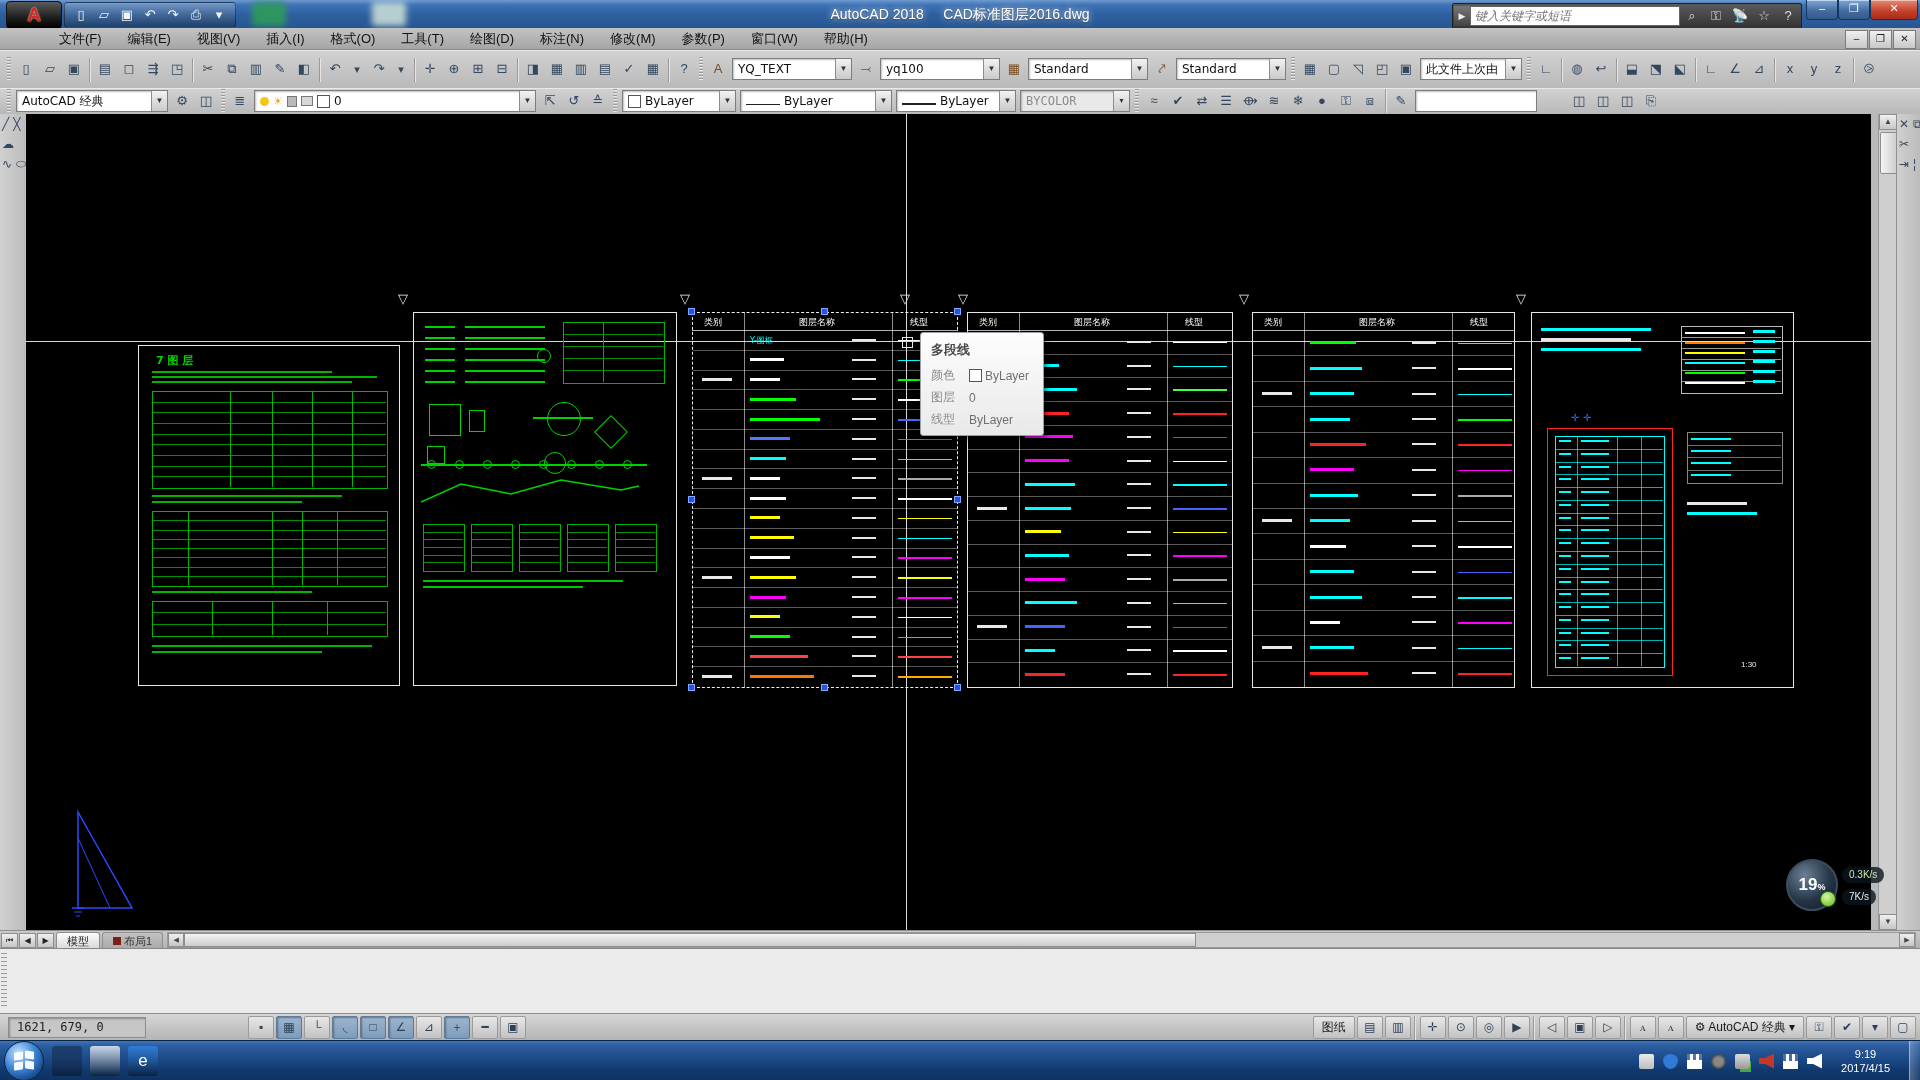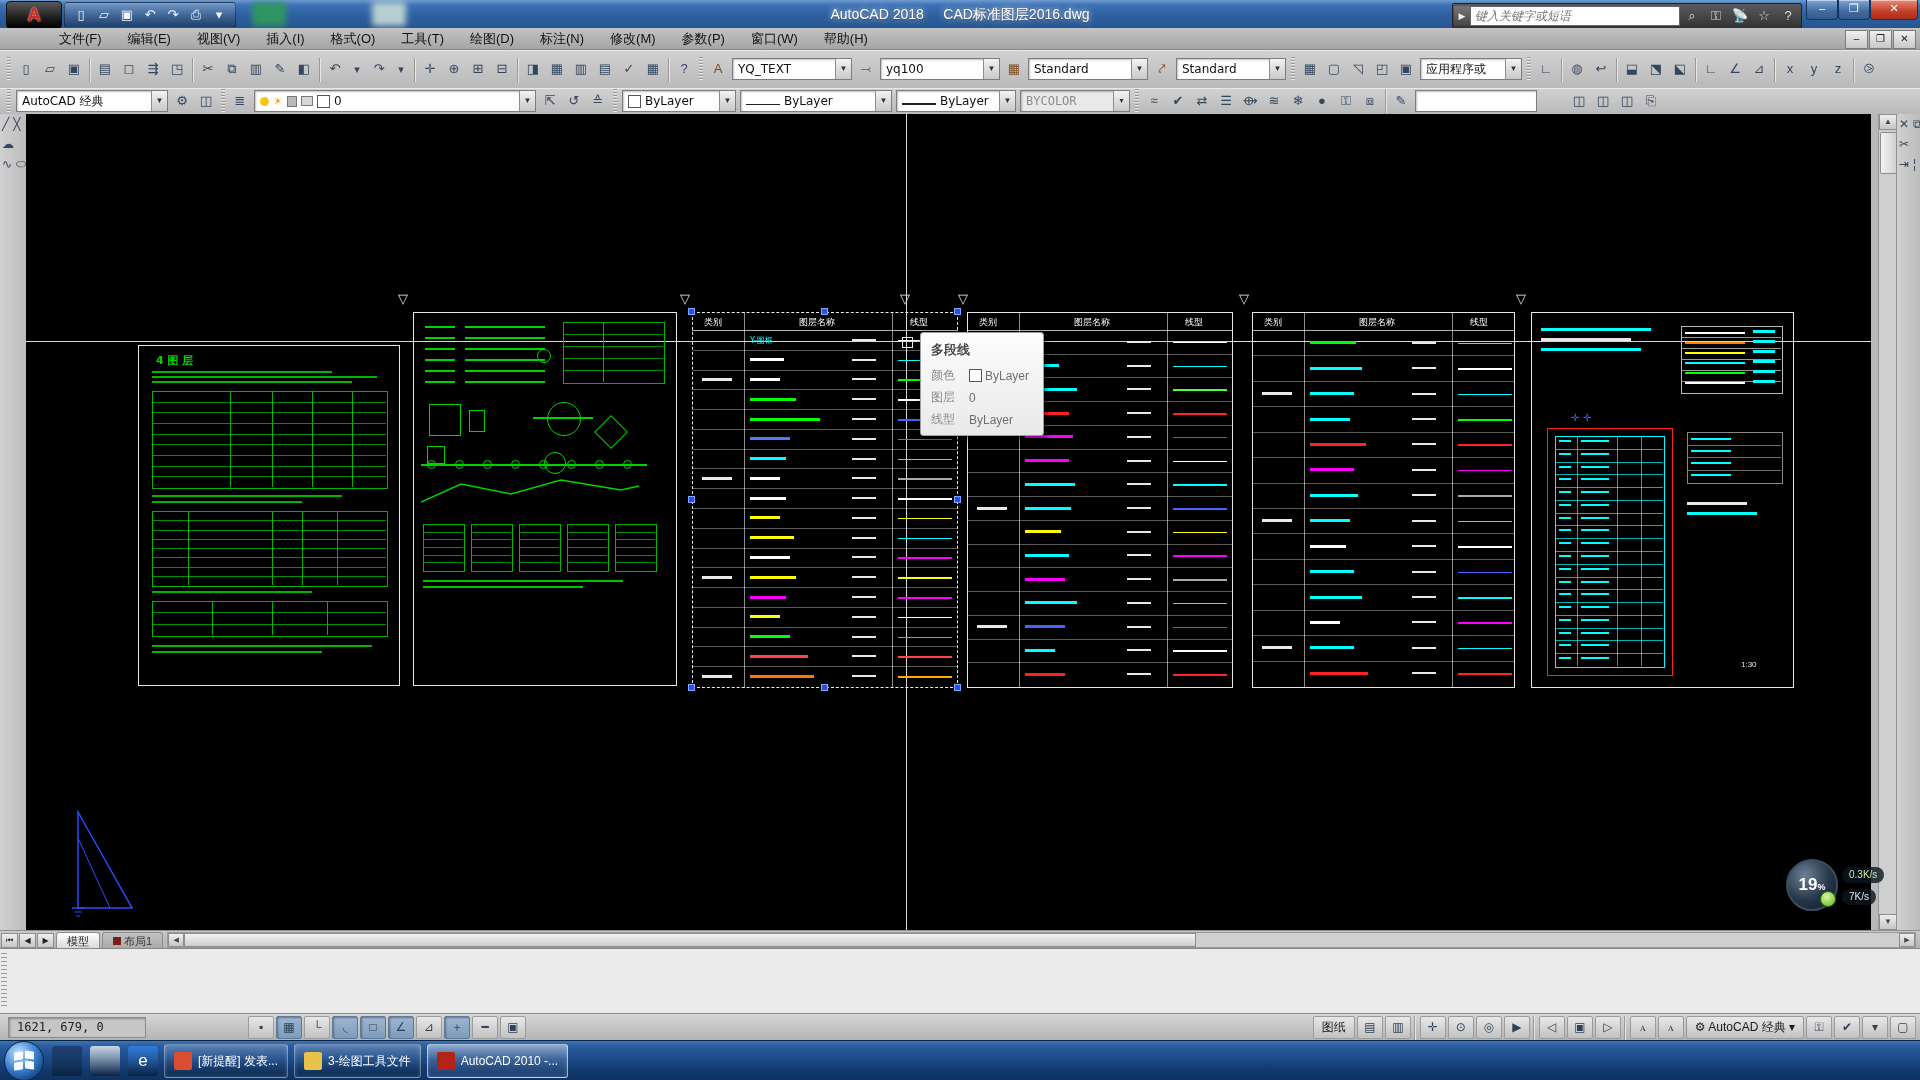--- a/index.html
+++ b/index.html
@@ -235,21 +235,21 @@
           <span class="arr">▼</span>
         </span>
       <span class="tbtn" style="color:#7a4a1e;">⤤</span>
       <span class="combo" style="width:108px">
         <span class="val">Standard</span>
           <span class="arr">▼</span>
         </span>
       <span class="grip"></span>
       <span id="vp-icons"><span class="tbtn">▦</span><span class="tbtn">▢</span><span class="tbtn">◹</span><span class="tbtn">◰</span><span class="tbtn">▣</span></span>
       <span class="combo" style="width:100px">
-        <span class="val">应用程序或</span>
+        <span class="val">此文件上次由</span>
           <span class="arr">▼</span>
         </span>
       <span class="grip"></span>
       <span id="ucs-icons"><span class="tbtn">∟</span><span class="tsep"></span><span class="tbtn">◍</span><span class="tbtn">↩</span><span class="tsep"></span><span class="tbtn">⬓</span><span class="tbtn">⬔</span><span class="tbtn">⬕</span><span class="tsep"></span><span class="tbtn">∟</span><span class="tbtn">∠</span><span class="tbtn">⊿</span><span class="tsep"></span><span class="tbtn">x</span><span class="tbtn">y</span><span class="tbtn">z</span><span class="tsep"></span><span class="tbtn">⧁</span></span>
     </div>
   </div>
 
   <div id="row3" class="toolrow">
     <div class="row3flex">
       <span class="grip"></span>
@@ -312,21 +312,21 @@
         <div class="xline" style="left: 880px; top: 0px; width: 1px; height: 816px; position: absolute;"></div>
         <div class="xline" style="left: 0px; top: 227px; width: 1845px; height: 1px; position: absolute;"></div>
         <div class="pickbox" style="left: 876px; top: 223px; position: absolute;"></div>
         <div class="tri" style="left: 372px; top: 178px; position: absolute; background: none;">▽</div>
         <div class="tri" style="left: 654px; top: 178px; position: absolute; background: none;">▽</div>
         <div class="tri" style="left: 874px; top: 178px; position: absolute; background: none;">▽</div>
         <div class="tri" style="left: 932px; top: 178px; position: absolute; background: none;">▽</div>
         <div class="tri" style="left: 1213px; top: 178px; position: absolute; background: none;">▽</div>
         <div class="tri" style="left: 1490px; top: 178px; position: absolute; background: none;">▽</div>
         <div class="sheet" style="left: 112px; top: 231px; width: 262px; height: 341px; position: absolute;"></div>
-        <div class="bar" style="left: 130px; top: 239px; position: absolute; color: rgb(0, 212, 0); font: bold 11px &quot;DejaVu Sans&quot;, sans-serif;">4  图  层</div>
+        <div class="bar" style="left: 130px; top: 239px; position: absolute; color: rgb(0, 212, 0); font: bold 11px &quot;DejaVu Sans&quot;, sans-serif;">7  图  层</div>
         <div class="bar" style="left: 126px; top: 257px; width: 180px; height: 2px; background: rgb(0, 180, 0); position: absolute;"></div>
         <div class="bar" style="left: 126px; top: 262px; width: 225px; height: 2px; background: rgb(0, 180, 0); position: absolute;"></div>
         <div class="bar" style="left: 126px; top: 267px; width: 200px; height: 2px; background: rgb(0, 180, 0); position: absolute;"></div>
         <div class="bar" style="left: 126px; top: 277px; width: 234px; height: 96px; position: absolute; border: 1px solid rgb(0, 180, 0);"></div>
         <div class="bar" style="left: 126px; top: 287.667px; width: 234px; height: 1px; background: rgb(0, 180, 0); position: absolute; opacity: 0.8;"></div>
         <div class="bar" style="left: 126px; top: 298.333px; width: 234px; height: 1px; background: rgb(0, 180, 0); position: absolute; opacity: 0.8;"></div>
         <div class="bar" style="left: 126px; top: 309px; width: 234px; height: 1px; background: rgb(0, 180, 0); position: absolute; opacity: 0.8;"></div>
         <div class="bar" style="left: 126px; top: 319.667px; width: 234px; height: 1px; background: rgb(0, 180, 0); position: absolute; opacity: 0.8;"></div>
         <div class="bar" style="left: 126px; top: 330.333px; width: 234px; height: 1px; background: rgb(0, 180, 0); position: absolute; opacity: 0.8;"></div>
         <div class="bar" style="left: 126px; top: 341px; width: 234px; height: 1px; background: rgb(0, 180, 0); position: absolute; opacity: 0.8;"></div>
@@ -867,28 +867,29 @@
       <div class="flag" style="left:9px;top:10px;transform:skewY(-8deg);"></div>
       <div class="flag" style="left:20px;top:9px;transform:skewY(8deg);"></div>
       <div class="flag" style="left:9px;top:20px;transform:skewY(-8deg);"></div>
       <div class="flag" style="left:20px;top:19px;transform:skewY(8deg);"></div>
     </div>
     <span id="tk-quick" style="display:flex;">
         <div class="tkicon" style="background: linear-gradient(rgb(29, 63, 110), rgba(0, 0, 0, 0.35));"></div>
         <div class="tkicon" style="background: linear-gradient(rgb(200, 214, 232), rgba(0, 0, 0, 0.35));"></div>
         <div class="tkicon" style="background: linear-gradient(rgb(47, 123, 214), rgba(0, 0, 0, 0.35));">e</div>
       </span>
-    <span id="tk-btns" style="display:flex;">
-        <div class="tkbtn">
-          <span class="bicon" style="background: rgb(216, 78, 47);"></span>
-          <span>[新提醒] 发表...</span>
-        </div>
-        <div class="tkbtn">
-          <span class="bicon" style="background: rgb(232, 194, 74);"></span>
-          <span>3-绘图工具文件</span>
-        </div>
-        <div class="tkbtn active">
-          <span class="bicon" style="background: rgb(178, 36, 23);"></span>
-          <span>AutoCAD 2010 -...</span>
-        </div>
-      </span>
+    <div id="tray">
+      <div class="trico" style="background:linear-gradient(#e9e9e9,#bdbdbd);border-radius:2px;"></div>
+      <div class="trico" style="background:#2f7bd6;border-radius:50% 50% 50% 50%/40% 40% 60% 60%;"></div>
+      <div class="trico" style="background:linear-gradient(0deg,#fff 60%,transparent 60%),linear-gradient(90deg,transparent 0 3px,#fff 3px 6px,transparent 6px 9px,#fff 9px 12px,transparent 12px);background-color:rgba(255,255,255,.25);"></div>
+      <div class="trico" style="background:radial-gradient(circle,#888 40%,#444 70%);border-radius:50%;"></div>
+      <div class="trico" style="background:linear-gradient(#ddd,#999);border-radius:2px;box-shadow:3px 5px 0 -2px #3fae3f;"></div>
+      <div class="trico" style="background:#c0392b;clip-path:polygon(0 30%,40% 30%,100% 0,100% 100%,40% 70%,0 70%);"></div>
+      <div class="trico" style="background:linear-gradient(0deg,#fff 55%,transparent 55%),linear-gradient(90deg,transparent 0 3px,#fff 3px 6px,transparent 6px 9px,#fff 9px 12px,transparent 12px);background-color:rgba(255,255,255,.2);"></div>
+      <div class="trico" style="background:#fff;clip-path:polygon(0 30%,40% 30%,100% 0,100% 100%,40% 70%,0 70%);"></div>
+      <div id="clock">
+        <div>9:19</div>
+        <div>2017/4/15</div>
+      </div>
+      <div id="showdesk"></div>
+    </div>
   </div>
 </div>
 
 </body></html>

